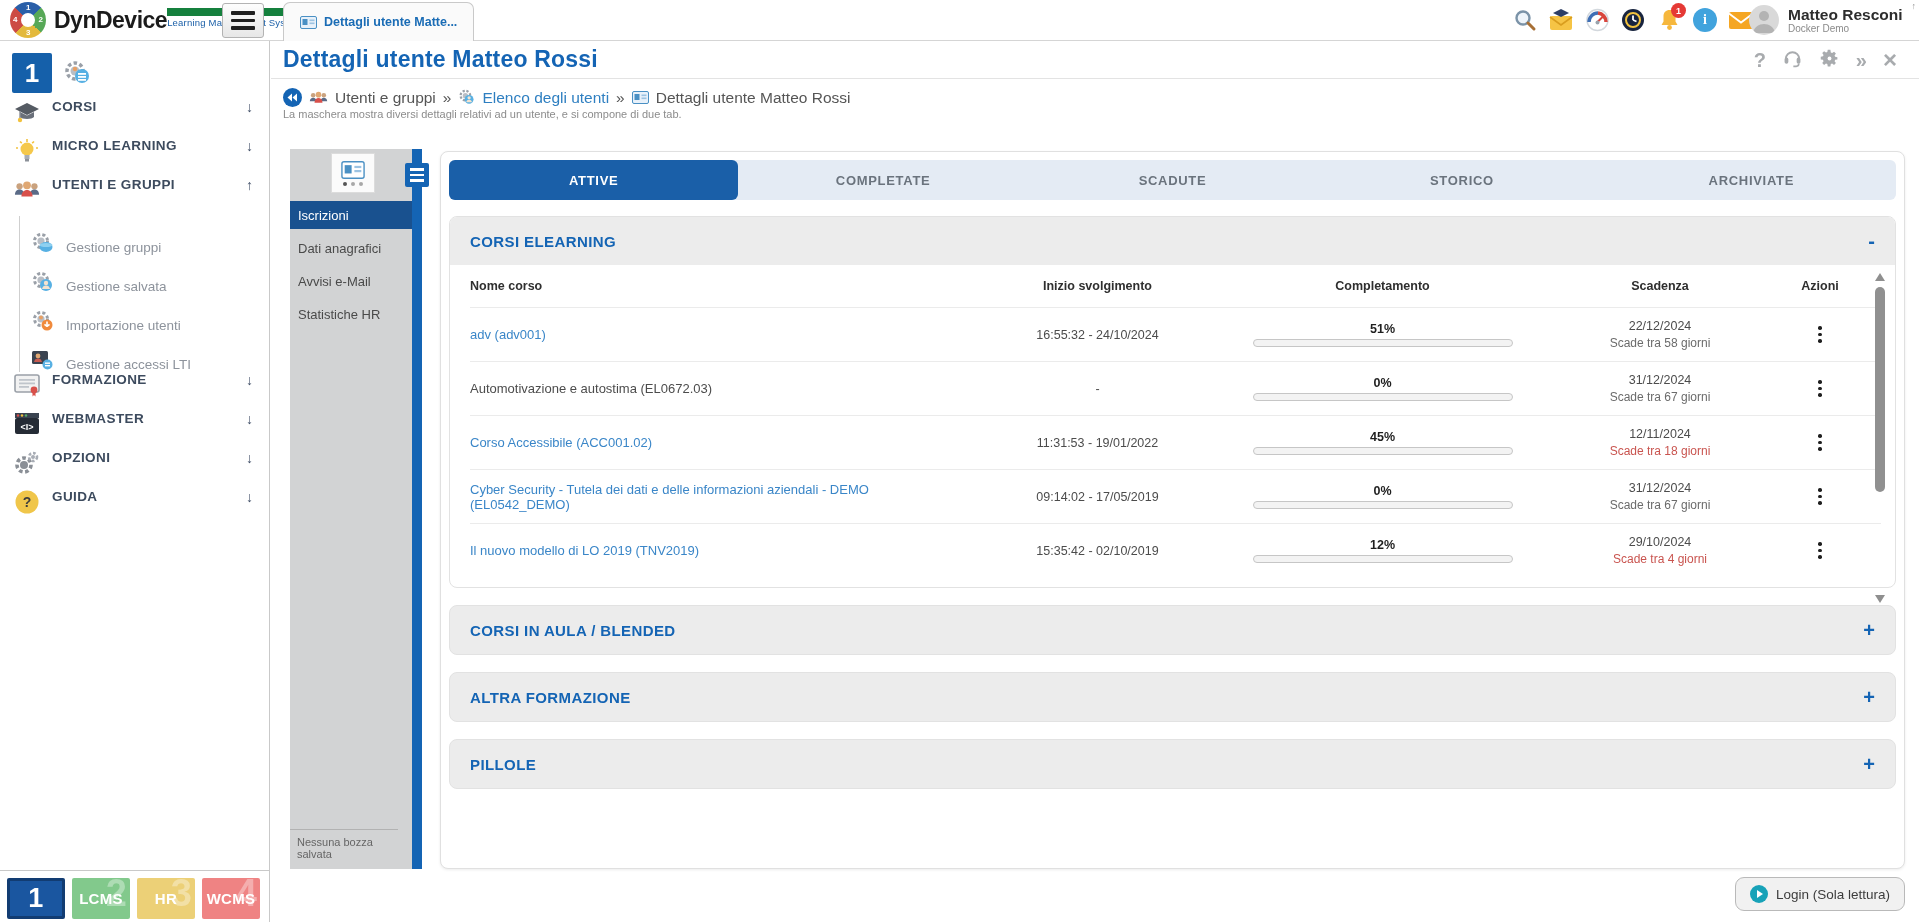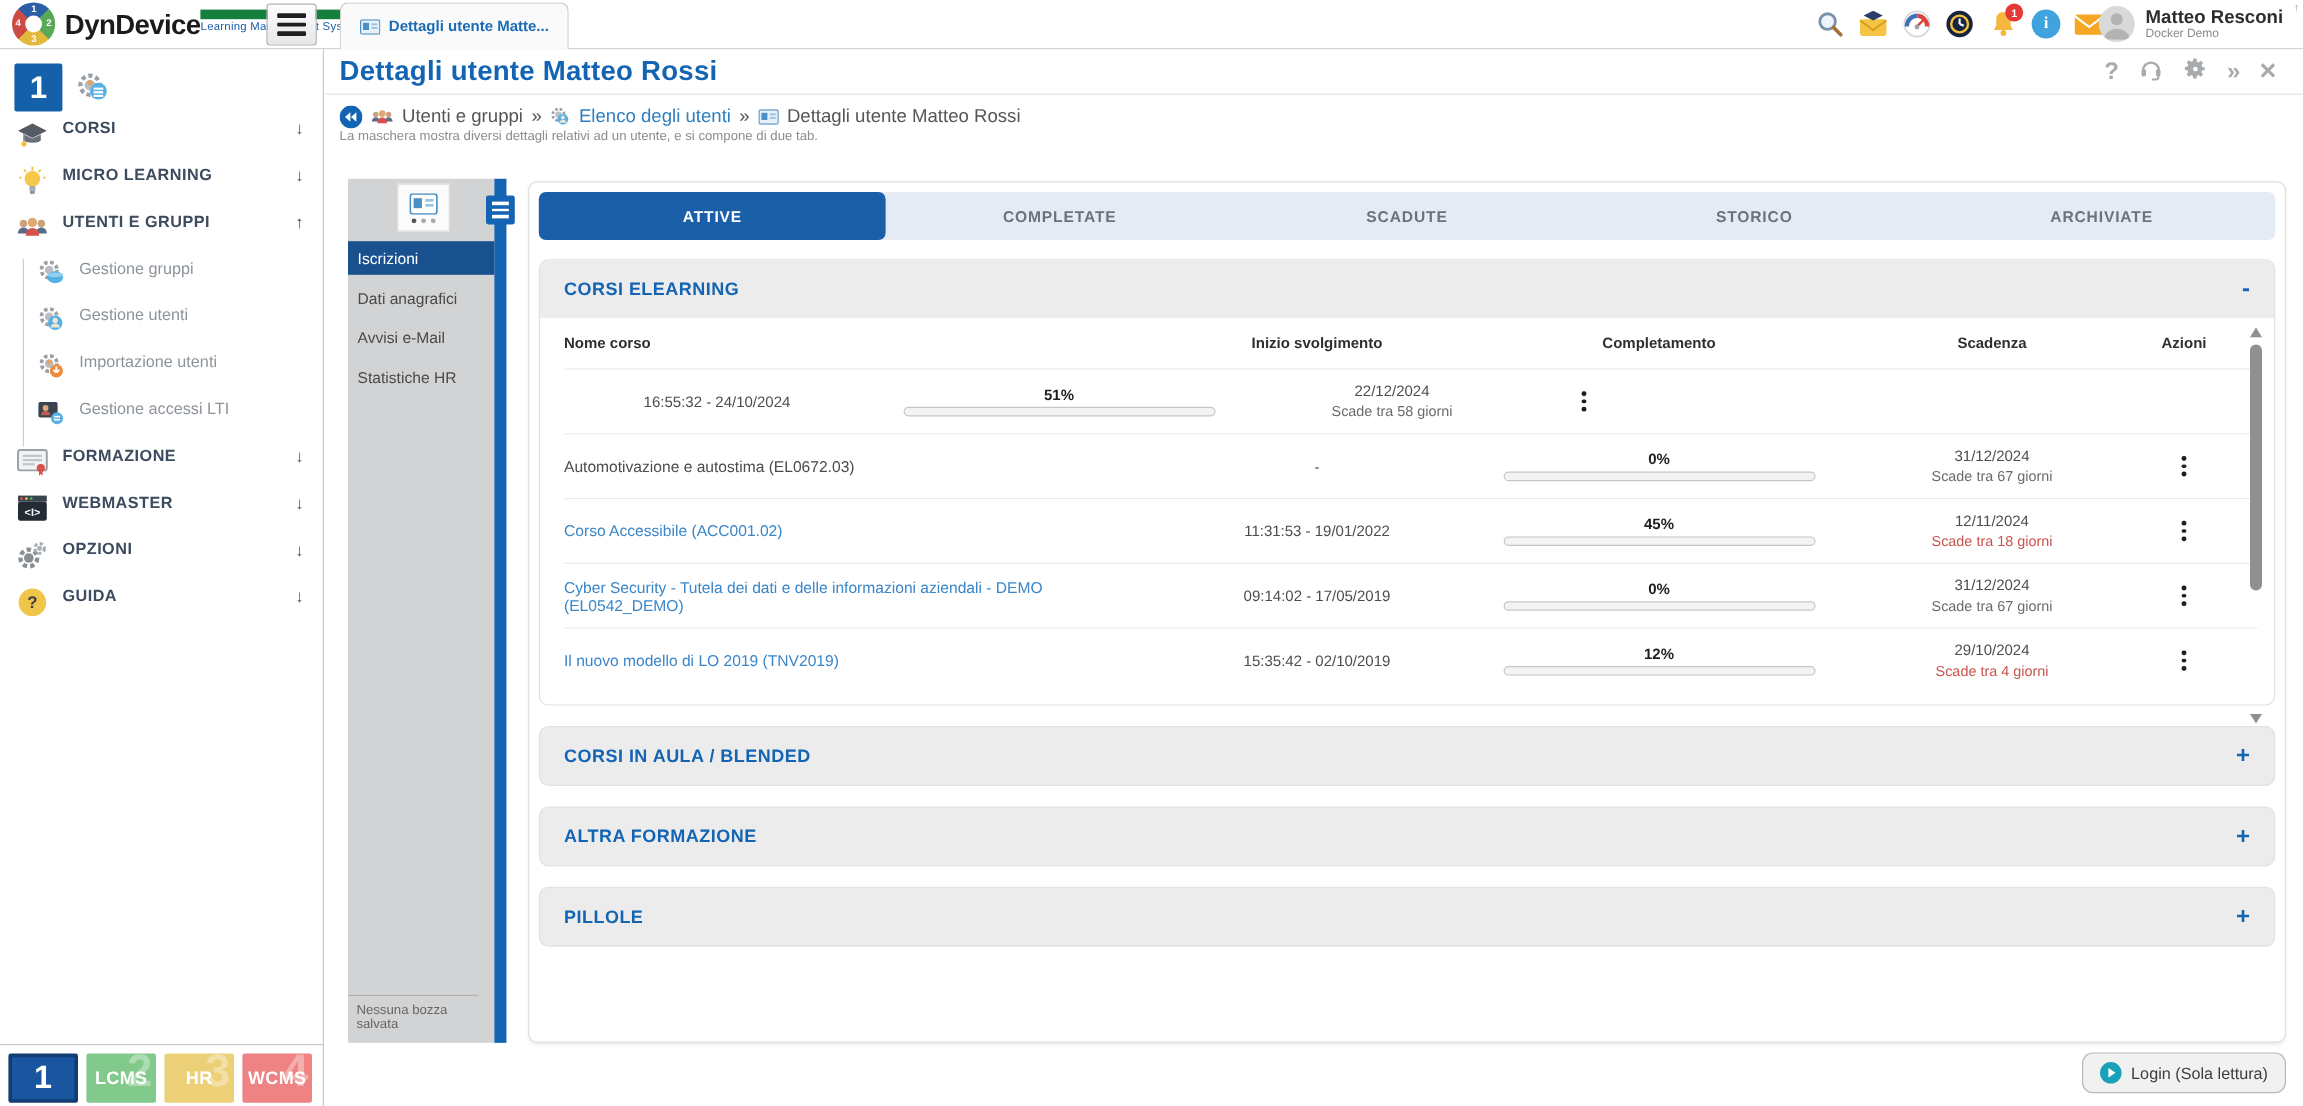--- a/index.html
+++ b/index.html
@@ -33,21 +33,21 @@
 
 
 .sidebar{position:absolute;left:0;top:41px;width:270px;height:881px;background:#fff;border-right:1px solid #c9c9c9;z-index:4}
 .side-top{display:flex;align-items:center;gap:12px;padding:12px 0 6px 12px}
 .v-badge{width:40px;height:40px;background:#1560aa;color:#fff;font-size:26px;font-weight:bold;display:flex;align-items:center;justify-content:center;border-radius:2px}
 .nav-item{display:flex;height:39px;padding:0 16px 0 14px;cursor:pointer}
 .nav-icon{width:26px;height:26px;margin-right:12px;flex:none;display:flex;align-items:center;justify-content:center}
 .nav-label{font-size:13.5px;font-weight:bold;color:#3d4b5e;letter-spacing:0.4px}
 .nav-arrow{margin-left:auto;color:#44526a;font-size:14px}
 .subnav{margin-left:19px;border-left:1px solid #cfcfcf}
-.sub-item{display:flex;align-items:flex-start;height:39px;padding-left:11px;cursor:pointer}
+.sub-item{display:flex;align-items:flex-end;height:39px;padding-left:11px;cursor:pointer}
 .sub-icon{width:23px;height:23px;margin-right:12px;flex:none;display:flex;align-items:center;justify-content:center}
 .sub-label{font-size:13.5px;color:#8d939c}
 .demo-box{position:absolute;left:7px;top:774px;width:250px;border:1px solid #8a8a8a;background:#fff;text-align:center}
 .demo-title{background:#e2e2e2;font-weight:bold;font-size:12.5px;color:#1f1f1f;padding:3px 0;border-bottom:1px solid #b5b5b5;letter-spacing:0.2px}
 .demo-body{font-size:12.5px;color:#555;padding:4px 8px 6px;line-height:1.3}
 .side-divider{position:absolute;left:0;top:829px;width:270px;border-top:1px solid #c9c9c9}
 .tiles{position:absolute;left:7px;top:837px;display:flex;gap:7px}
 .tile{width:58px;height:41px;display:flex;align-items:center;justify-content:center;color:#fff;font-weight:bold;font-size:15px;position:relative;border-radius:2px;cursor:pointer;overflow:hidden}
 .tile .ghost{position:absolute;right:3px;top:-6px;font-size:38px;color:rgba(255,255,255,0.35);font-weight:bold}
 .tile .tl{position:relative;z-index:1;letter-spacing:0.3px}
@@ -287,21 +287,21 @@
     <div class="sub-item">
       <span class="sub-icon">
         <svg width="23" height="23" viewBox="0 0 23 23">
             <circle cx="10" cy="9" r="6.5" fill="none" stroke="#9aa0a8" stroke-width="3" stroke-dasharray="3 2.2"></circle>
             <circle cx="10" cy="9" r="3.6" fill="#b9bec5"></circle>
             <circle cx="15" cy="14" r="6" fill="#57b0e3"></circle>
             <circle cx="15" cy="12" r="2.2" fill="#f4e3cf"></circle>
             <path d="M11 18c.5-2.5 2-3.5 4-3.5s3.5 1 4 3.5z" fill="#f4e3cf"></path>
           </svg>
       </span>
-      <span class="sub-label">Gestione utenti</span>
+      <span class="sub-label">Gestione salvata</span>
     </div>
     <div class="sub-item">
       <span class="sub-icon">
         <svg width="23" height="23" viewBox="0 0 23 23">
             <circle cx="10" cy="9" r="6.5" fill="none" stroke="#9aa0a8" stroke-width="3" stroke-dasharray="3 2.2"></circle>
             <circle cx="10" cy="9" r="3.6" fill="#b9bec5"></circle>
             <circle cx="10" cy="7.5" r="2" fill="#e8a064"></circle>
             <circle cx="16" cy="15" r="5.5" fill="#f08a3c"></circle>
             <path d="M16 11.5v5m0 0l-2.5-2.2m2.5 2.2l2.5-2.2" stroke="#fff" stroke-width="1.6" fill="none"></path>
           </svg>
@@ -502,20 +502,21 @@
       <div class="tbl">
         <div class="thead">
           <span class="c-name">Nome corso</span>
           <span class="c-start">Inizio svolgimento</span>
           <span class="c-pct">Completamento</span>
           <span class="c-due">Scadenza</span>
           <span class="c-act">Azioni</span>
         </div>
 
         <div class="trow">
+          <span class="c-name link">adv (adv001)</span>
           <span class="c-start">16:55:32 - 24/10/2024</span>
           <span class="c-pct">
               <span class="pct-label">51%</span>
               <span class="bar"><span class="fill" style="width: 51%;"></span></span>
             </span>
           <span class="c-due"><span>22/12/2024</span><br><span class="due-note">Scade tra 58 giorni</span></span>
           <span class="c-act">
               <span class="kebab">
                 <i></i>
                 <i></i>

